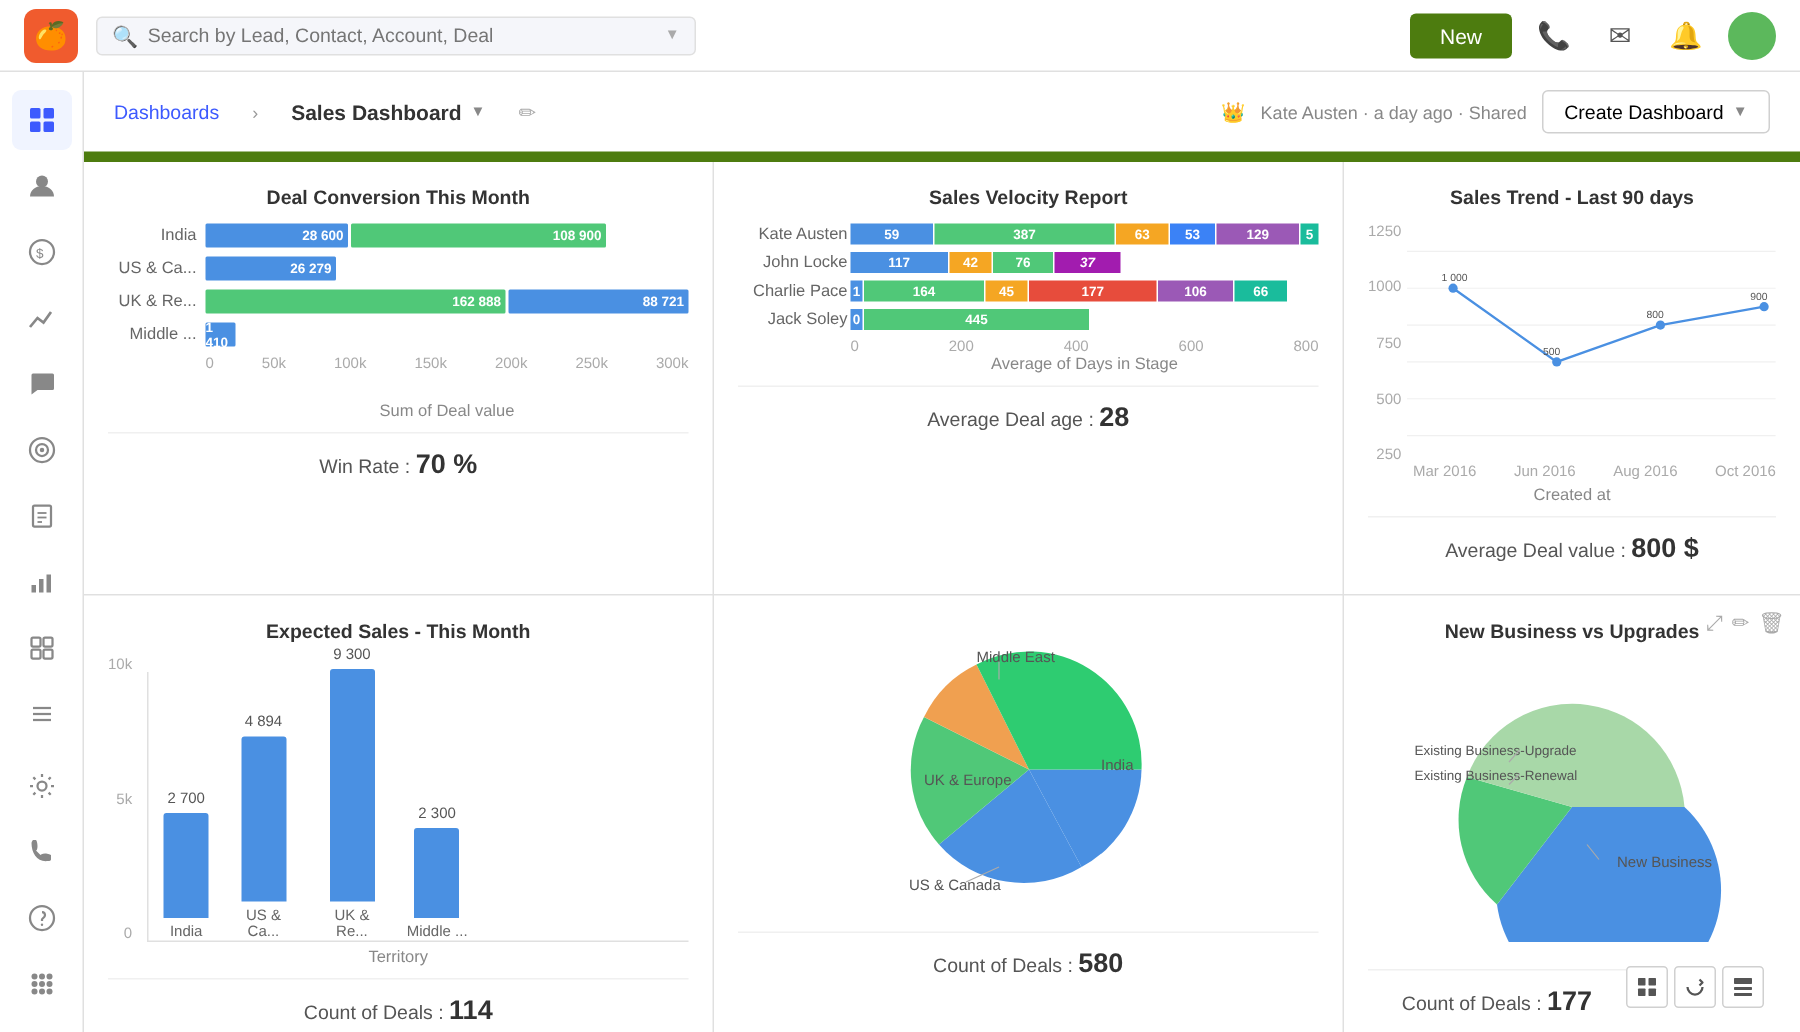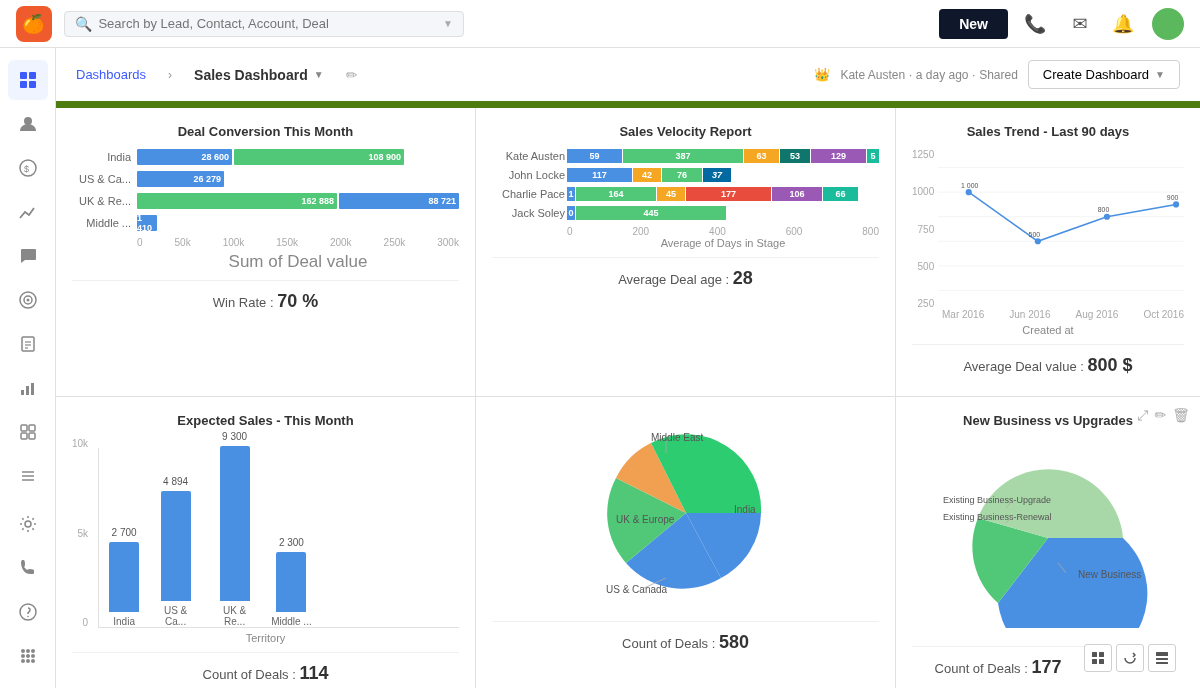--- a/index.html
+++ b/index.html
@@ -6,21 +6,21 @@
     body { font-family: -apple-system, BlinkMacSystemFont, 'Segoe UI', sans-serif; background: #f5f6fa; color: #333; font-size: 13px; }
 
     
     .topbar { display: flex; align-items: center; height: 48px; background: #fff; border-bottom: 1px solid #e0e0e0; padding: 0 16px; gap: 12px; }
     .logo-btn { width: 36px; height: 36px; background: #f05b2e; border-radius: 8px; display: flex; align-items: center; justify-content: center; cursor: pointer; flex-shrink: 0; }
     .logo-icon { color: #fff; font-size: 18px; font-weight: bold; }
     .search-bar { display: flex; align-items: center; flex: 1; max-width: 400px; background: #f5f6fa; border: 1px solid #e0e0e0; border-radius: 4px; padding: 4px 10px; gap: 6px; cursor: text; }
     .search-icon { color: #999; font-size: 14px; }
     .search-input { border: none; background: transparent; outline: none; font-size: 13px; color: #666; width: 100%; }
     .topbar-right { margin-left: auto; display: flex; align-items: center; gap: 12px; }
-    .new-btn { background: #0f172a; color: #fff; border: none; border-radius: 4px; padding: 7px 20px; font-size: 14px; font-weight: 700; cursor: pointer; }
+    .new-btn { background: #4d7c0f; color: #fff; border: none; border-radius: 4px; padding: 7px 20px; font-size: 14px; font-weight: 400; cursor: pointer; }
     .icon-btn { width: 32px; height: 32px; display: flex; align-items: center; justify-content: center; cursor: pointer; color: #555; font-size: 18px; }
     .avatar { width: 32px; height: 32px; border-radius: 50%; background: #5cb85c; cursor: pointer; }
 
     
     .layout { display: flex; height: calc(100vh - 48px); }
 
     
     .sidebar { width: 56px; background: #fff; border-right: 1px solid #e0e0e0; display: flex; flex-direction: column; align-items: center; padding: 12px 0; gap: 4px; flex-shrink: 0; }
     .sidebar-item { width: 40px; height: 40px; display: flex; align-items: center; justify-content: center; border-radius: 6px; cursor: pointer; color: #888; font-size: 18px; transition: background 0.15s; }
     .sidebar-item:hover, .sidebar-item.active { background: #f0f4ff; color: #3d5afe; }
@@ -50,21 +50,21 @@
     .widget-actions { position: absolute; top: 10px; right: 10px; display: flex; gap: 6px; }
     .widget-action-btn { cursor: pointer; color: #aaa; font-size: 14px; }
 
     
     .hbar-chart { width: 100%; }
     .hbar-row { display: flex; align-items: center; margin-bottom: 6px; }
     .hbar-label { width: 65px; font-size: 11px; color: #666; text-align: right; padding-right: 6px; flex-shrink: 0; }
     .hbar-bars { display: flex; align-items: center; gap: 2px; flex: 1; }
     .hbar-seg { height: 16px; display: flex; align-items: center; justify-content: flex-end; padding-right: 3px; font-size: 9px; color: #fff; font-weight: 600; border-radius: 1px; }
     .hbar-axis { display: flex; justify-content: space-between; margin-top: 6px; padding-left: 65px; }
-    .hbar-axis-title { text-align: center; font-size: 17px; color: #888; margin-top: 4px; padding-left: 65px; }
+    .hbar-axis-title { text-align: center; font-size: 11px; color: #888; margin-top: 20px; padding-left: 65px; }
     .vbar-col { display: flex; flex-direction: column; align-items: center; gap: 4px; }
     .vbar-val { font-size: 10px; color: #555; }
     .vbar { background: #4a90e2; border-radius: 2px 2px 0 0; width: 30px; }
     .vbar-lbl { font-size: 10px; color: #666; text-align: center; max-width: 45px; }
     .vbar-axis-title { text-align: center; font-size: 11px; color: #888; margin-top: 4px; }
 
     
     .line-chart-svg { width: 100%; height: 160px; }
 
     
@@ -276,33 +276,33 @@
       <div class="widget">
         <div class="widget-title">Sales Velocity Report</div>
         <div>
 
           <div class="vel-hbar-row">
             <div class="vel-hbar-label">Kate Austen</div>
             <div class="vel-hbar-bars">
               <div class="vel-seg" style="width:55px;background:#4a90e2;">59</div>
               <div class="vel-seg" style="width:120px;background:#50c878;">387</div>
               <div class="vel-seg" style="width:35px;background:#f5a623;">63</div>
-              <div class="vel-seg" style="width:30px;background:#0f766e;">53</div>
+              <div class="vel-seg" style="width:30px;background:#3b82f6;">53</div>
               <div class="vel-seg" style="width:55px;background:#9b59b6;">129</div>
               <div class="vel-seg" style="width:12px;background:#1abc9c;">5</div>
             </div>
           </div>
 
           <div class="vel-hbar-row">
             <div class="vel-hbar-label">John Locke</div>
             <div class="vel-hbar-bars">
               <div class="vel-seg" style="width:65px;background:#4a90e2;">117</div>
               <div class="vel-seg" style="width:28px;background:#f5a623;">42</div>
               <div class="vel-seg" style="width:40px;background:#50c878;">76</div>
-              <div class="vel-seg" style="width:28px;background:#0369a1;font-style:italic;">37</div>
+              <div class="vel-seg" style="width:44px;background:#a21caf;font-style:italic;">37</div>
             </div>
           </div>
 
           <div class="vel-hbar-row">
             <div class="vel-hbar-label">Charlie Pace</div>
             <div class="vel-hbar-bars">
               <div class="vel-seg" style="width:8px;background:#4a90e2;">1</div>
               <div class="vel-seg" style="width:80px;background:#50c878;">164</div>
               <div class="vel-seg" style="width:28px;background:#f5a623;">45</div>
               <div class="vel-seg" style="width:85px;background:#e74c3c;">177</div>

